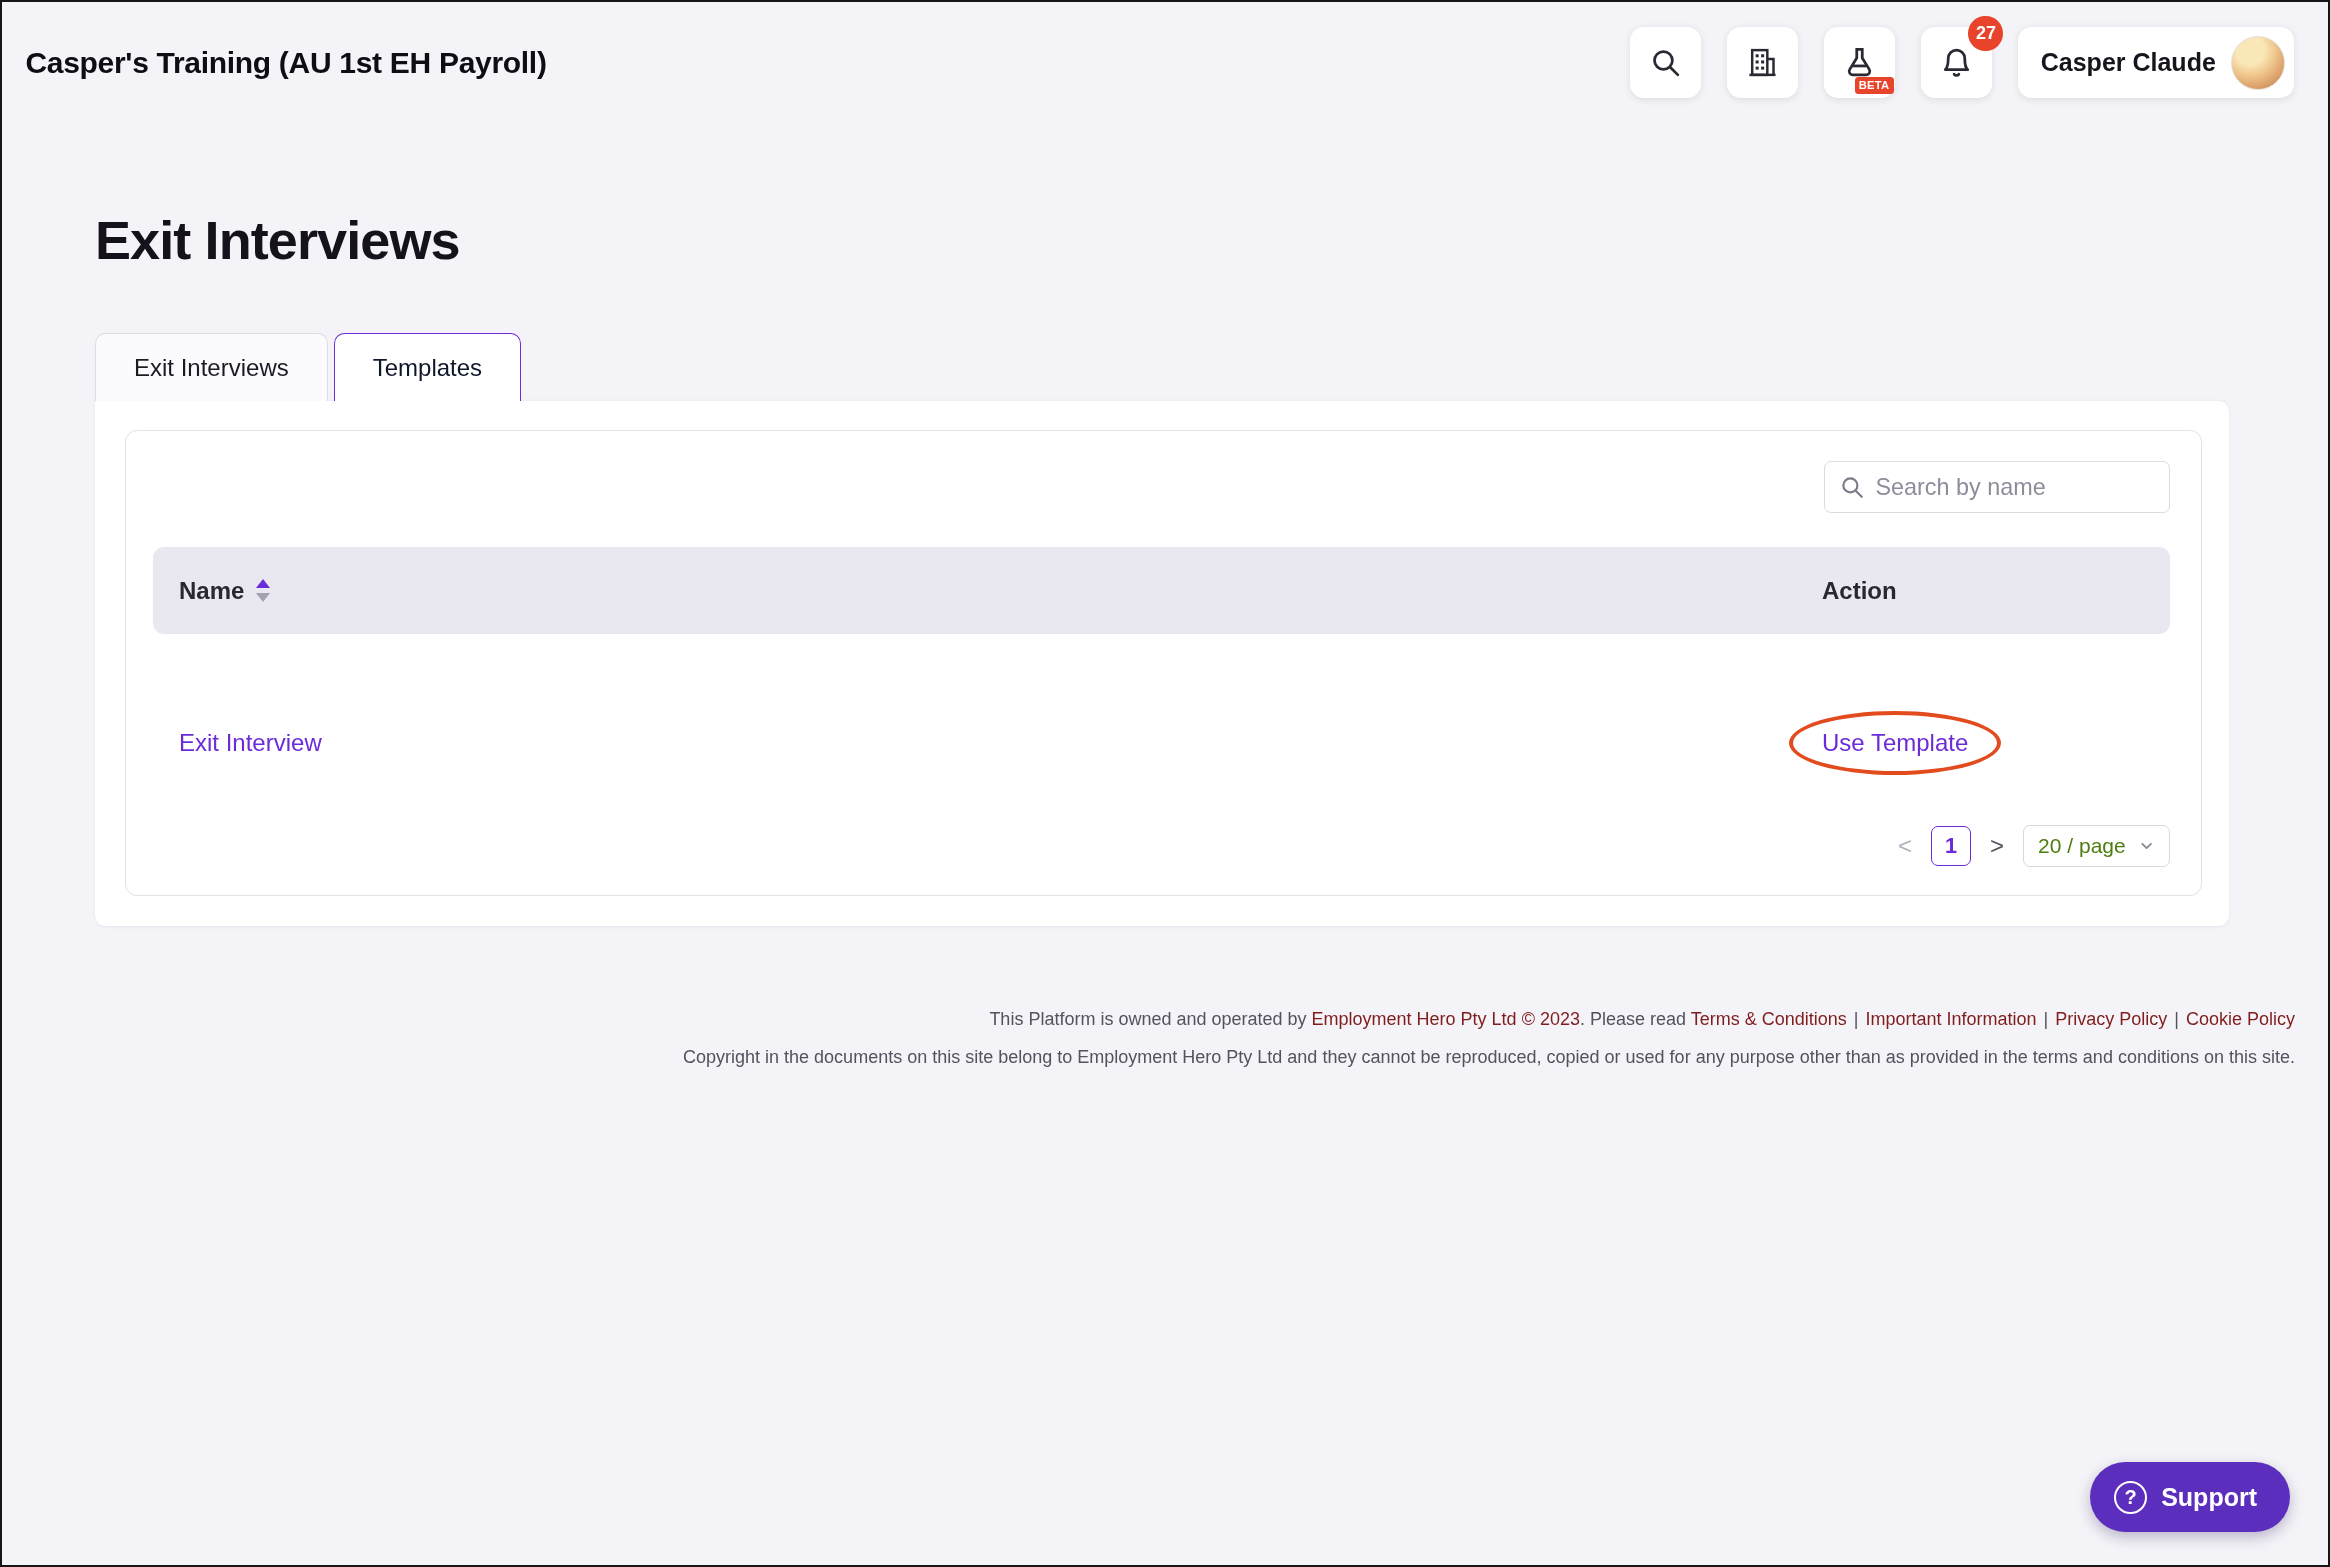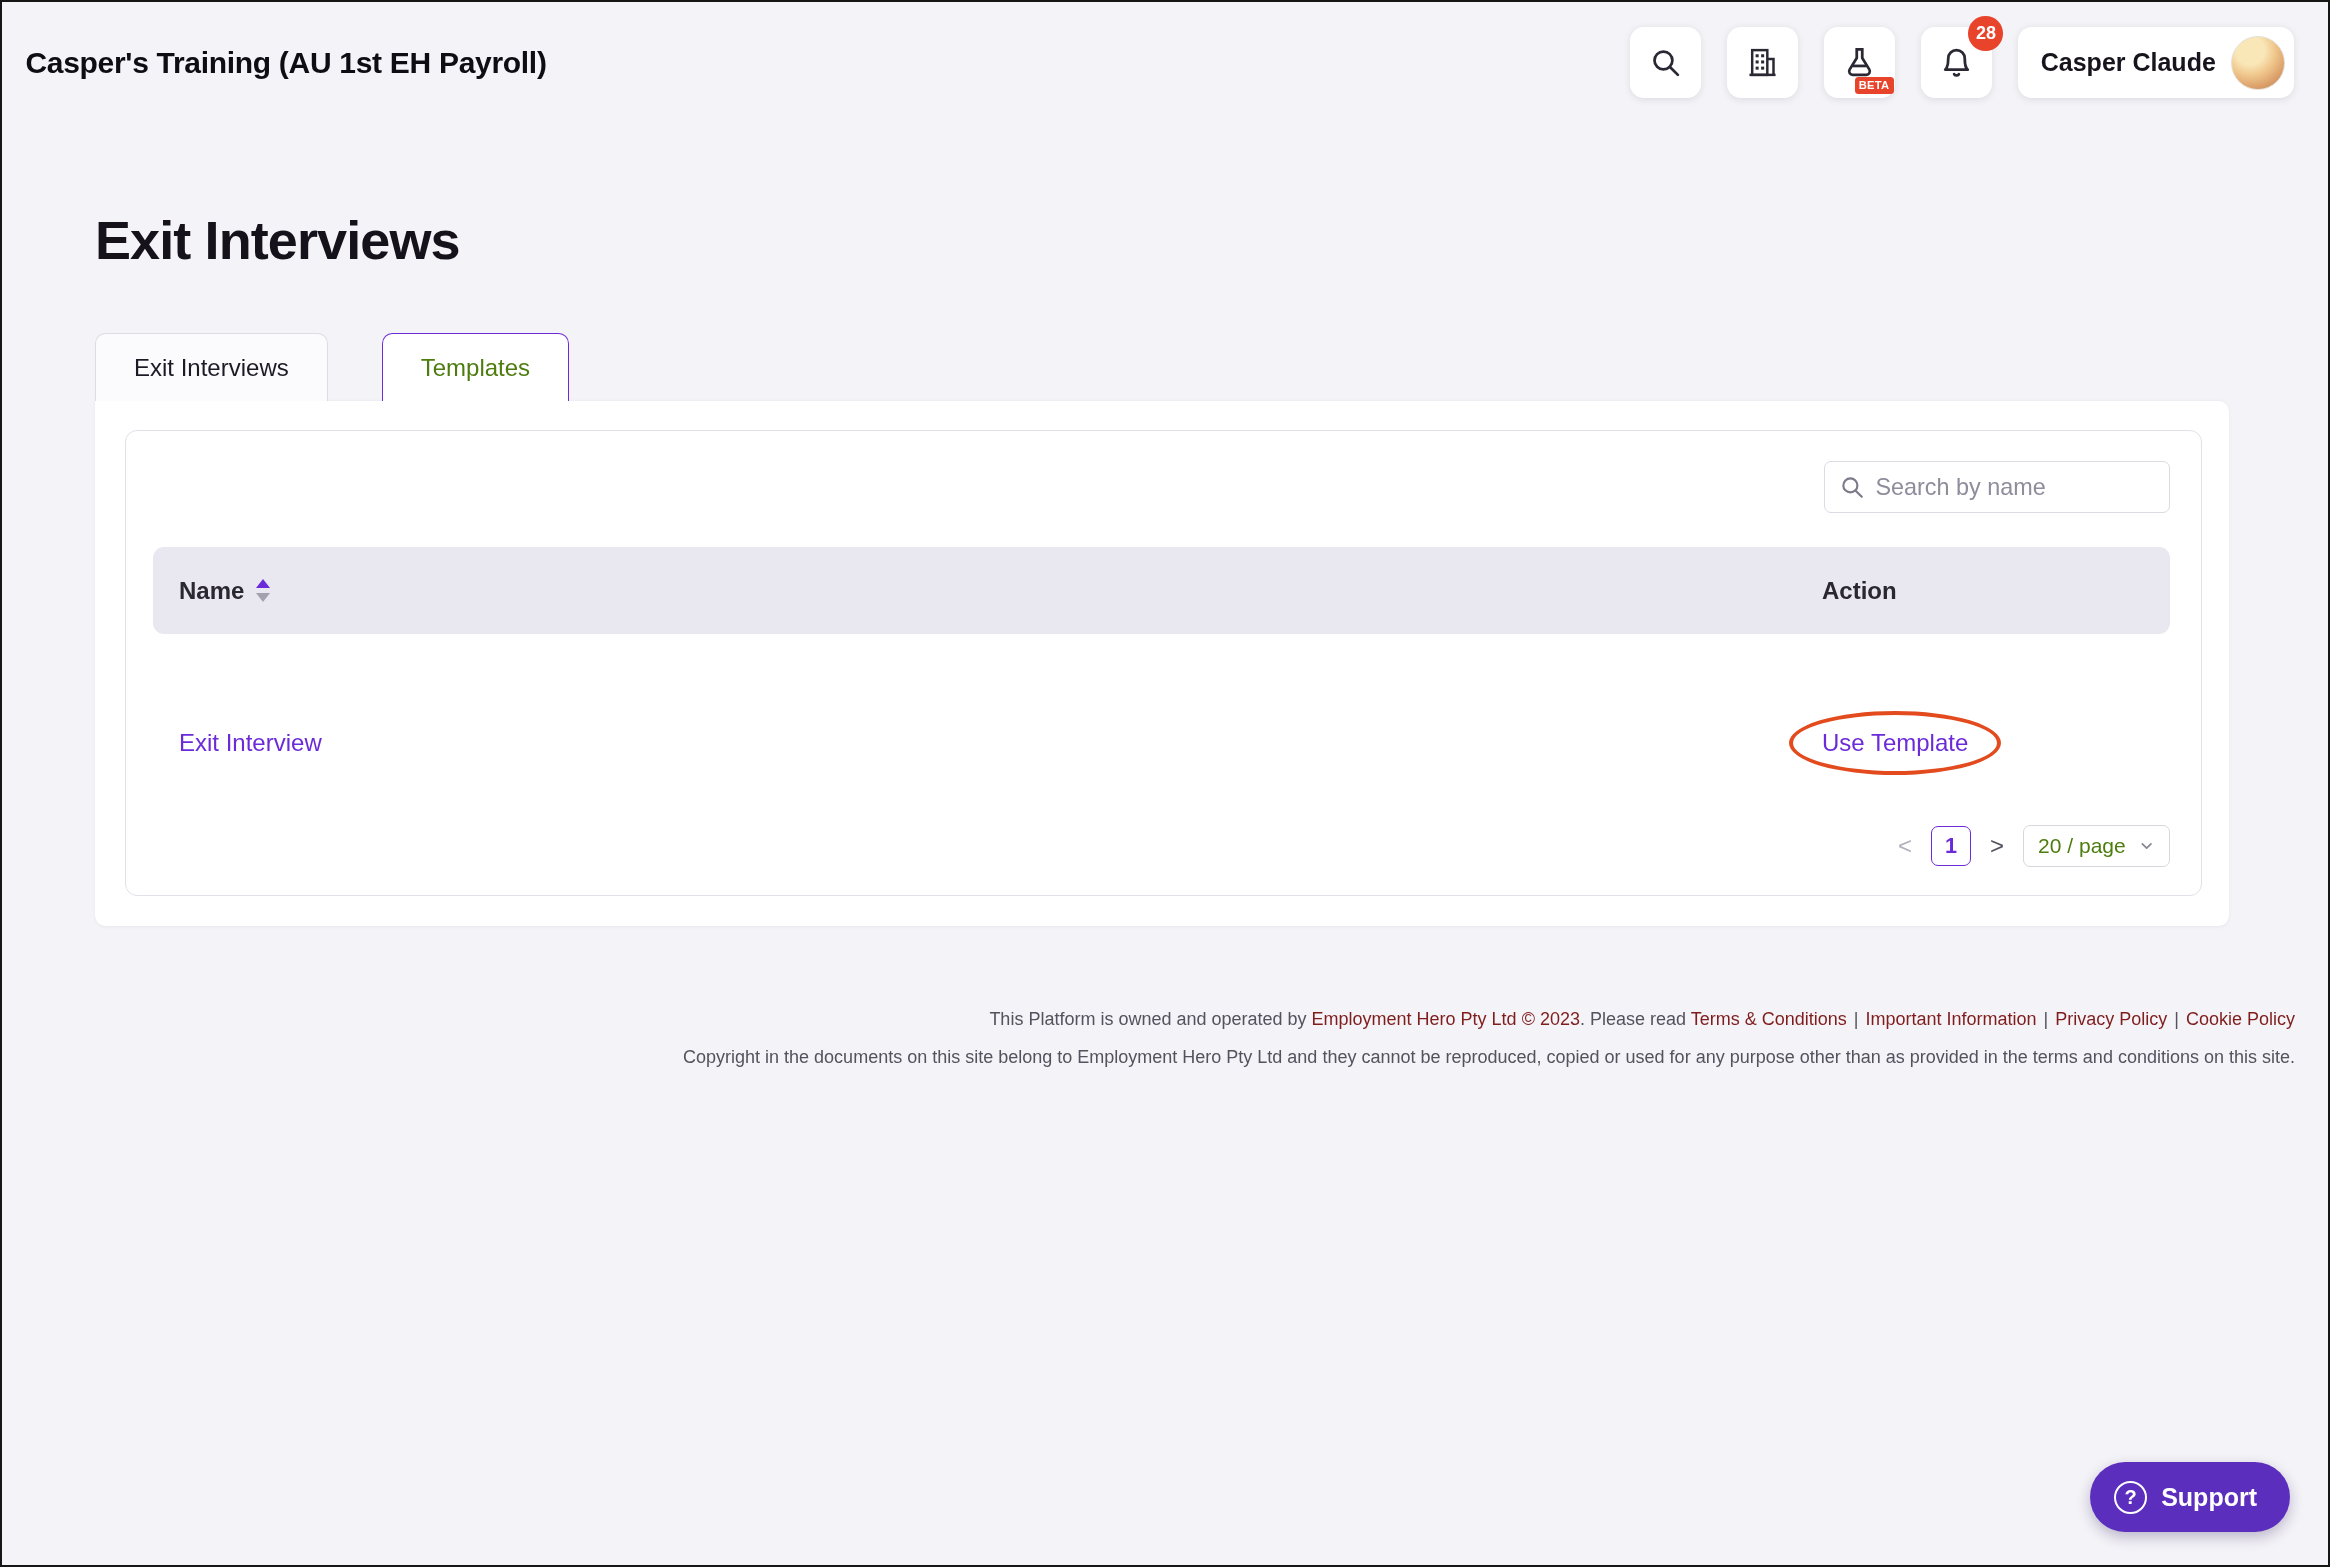--- a/index.html
+++ b/index.html
@@ -32,21 +32,21 @@
   .user-name{font-size:25px;font-weight:700;color:#17141d;font-family:inherit;}
   .avatar{width:54px;height:54px;border-radius:50%;border:0.9px solid #e4e0d8;
     background:radial-gradient(circle at 35% 26%, #f9e7b8 0 28%, #f0c88e 48%, #dca06a 72%, #b87a4e 100%);}
 
   
   .page-title{margin:86px 0 0 93px;font-size:54px;font-weight:700;color:#15121b;letter-spacing:-0.9px;}
   .tabs{display:flex;gap:6px;margin:62px 0 0 93px;position:relative;z-index:2;}
   .tab{height:68px;display:flex;align-items:center;justify-content:center;padding:0 38px;font-size:24px;
     border-radius:10.4px 10.4px 0 0;cursor:pointer;}
   .tab-inactive{background:#fbfbfd;border:0.9px solid #dddbe4;border-bottom:none;color:#1d1a26;}
-  .tab-active{background:#fff;border:1.7px solid #6C2BD9;border-bottom:none;color:#4d7c0f;margin-left:48px;}
+  .tab-active{background:#fff;border:1.7px solid #6C2BD9;border-bottom:none;color:#0f172a;}
   .card{margin:0 99px 0 93px;background:#fff;border-radius:0 10.4px 10.4px 10.4px;
     padding:29px 27px 30px 30px;box-shadow:0 0.9px 3.5px rgba(30,25,60,0.06);position:relative;z-index:1;}
   .panel{border:0.9px solid #e2e0e9;border-radius:12px;padding:30px 31px 28px 27px;background:#fff;}
 
   .panel-toolbar{display:flex;justify-content:flex-end;margin-bottom:34px;}
   .search-box{display:flex;align-items:center;gap:10.4px;width:346px;height:52px;border:0.9px solid #dcdae3;
     border-radius:7px;padding:0 14px;background:#fff;}
   .search-box svg{width:26px;height:26px;color:#7d7a8a;flex:none;}
   .search-input{border:none;outline:none;flex:1;min-width:0;font-size:23.4px;font-family:inherit;
     color:#1d1a26;background:transparent;}
@@ -121,21 +121,21 @@
           <path d="M9 2.5h6M10 2.5v6.2L4.9 17a2.6 2.6 0 0 0 2.3 4h9.6a2.6 2.6 0 0 0 2.3-4L14 8.7V2.5"></path>
           <line x1="7" y1="14.5" x2="17" y2="14.5"></line>
         </svg>
         <span class="beta-badge">BETA</span>
       </button>
       <button class="icon-btn">
         <svg viewBox="0 0 24 24" fill="none" stroke="currentColor" stroke-width="2" stroke-linecap="round" stroke-linejoin="round">
           <path d="M18 9a6 6 0 1 0-12 0c0 7-2.2 8.2-2.2 8.2h16.4S18 16 18 9"></path>
           <path d="M10.3 20.5a2 2 0 0 0 3.4 0"></path>
         </svg>
-        <span class="notif-badge">28</span>
+        <span class="notif-badge">27</span>
       </button>
       <button class="user-pill">
         <span class="user-name">Casper Claude</span>
         <span class="avatar"></span>
       </button>
     </div>
   </header>
 
   <h1 class="page-title">Exit Interviews</h1>
 

